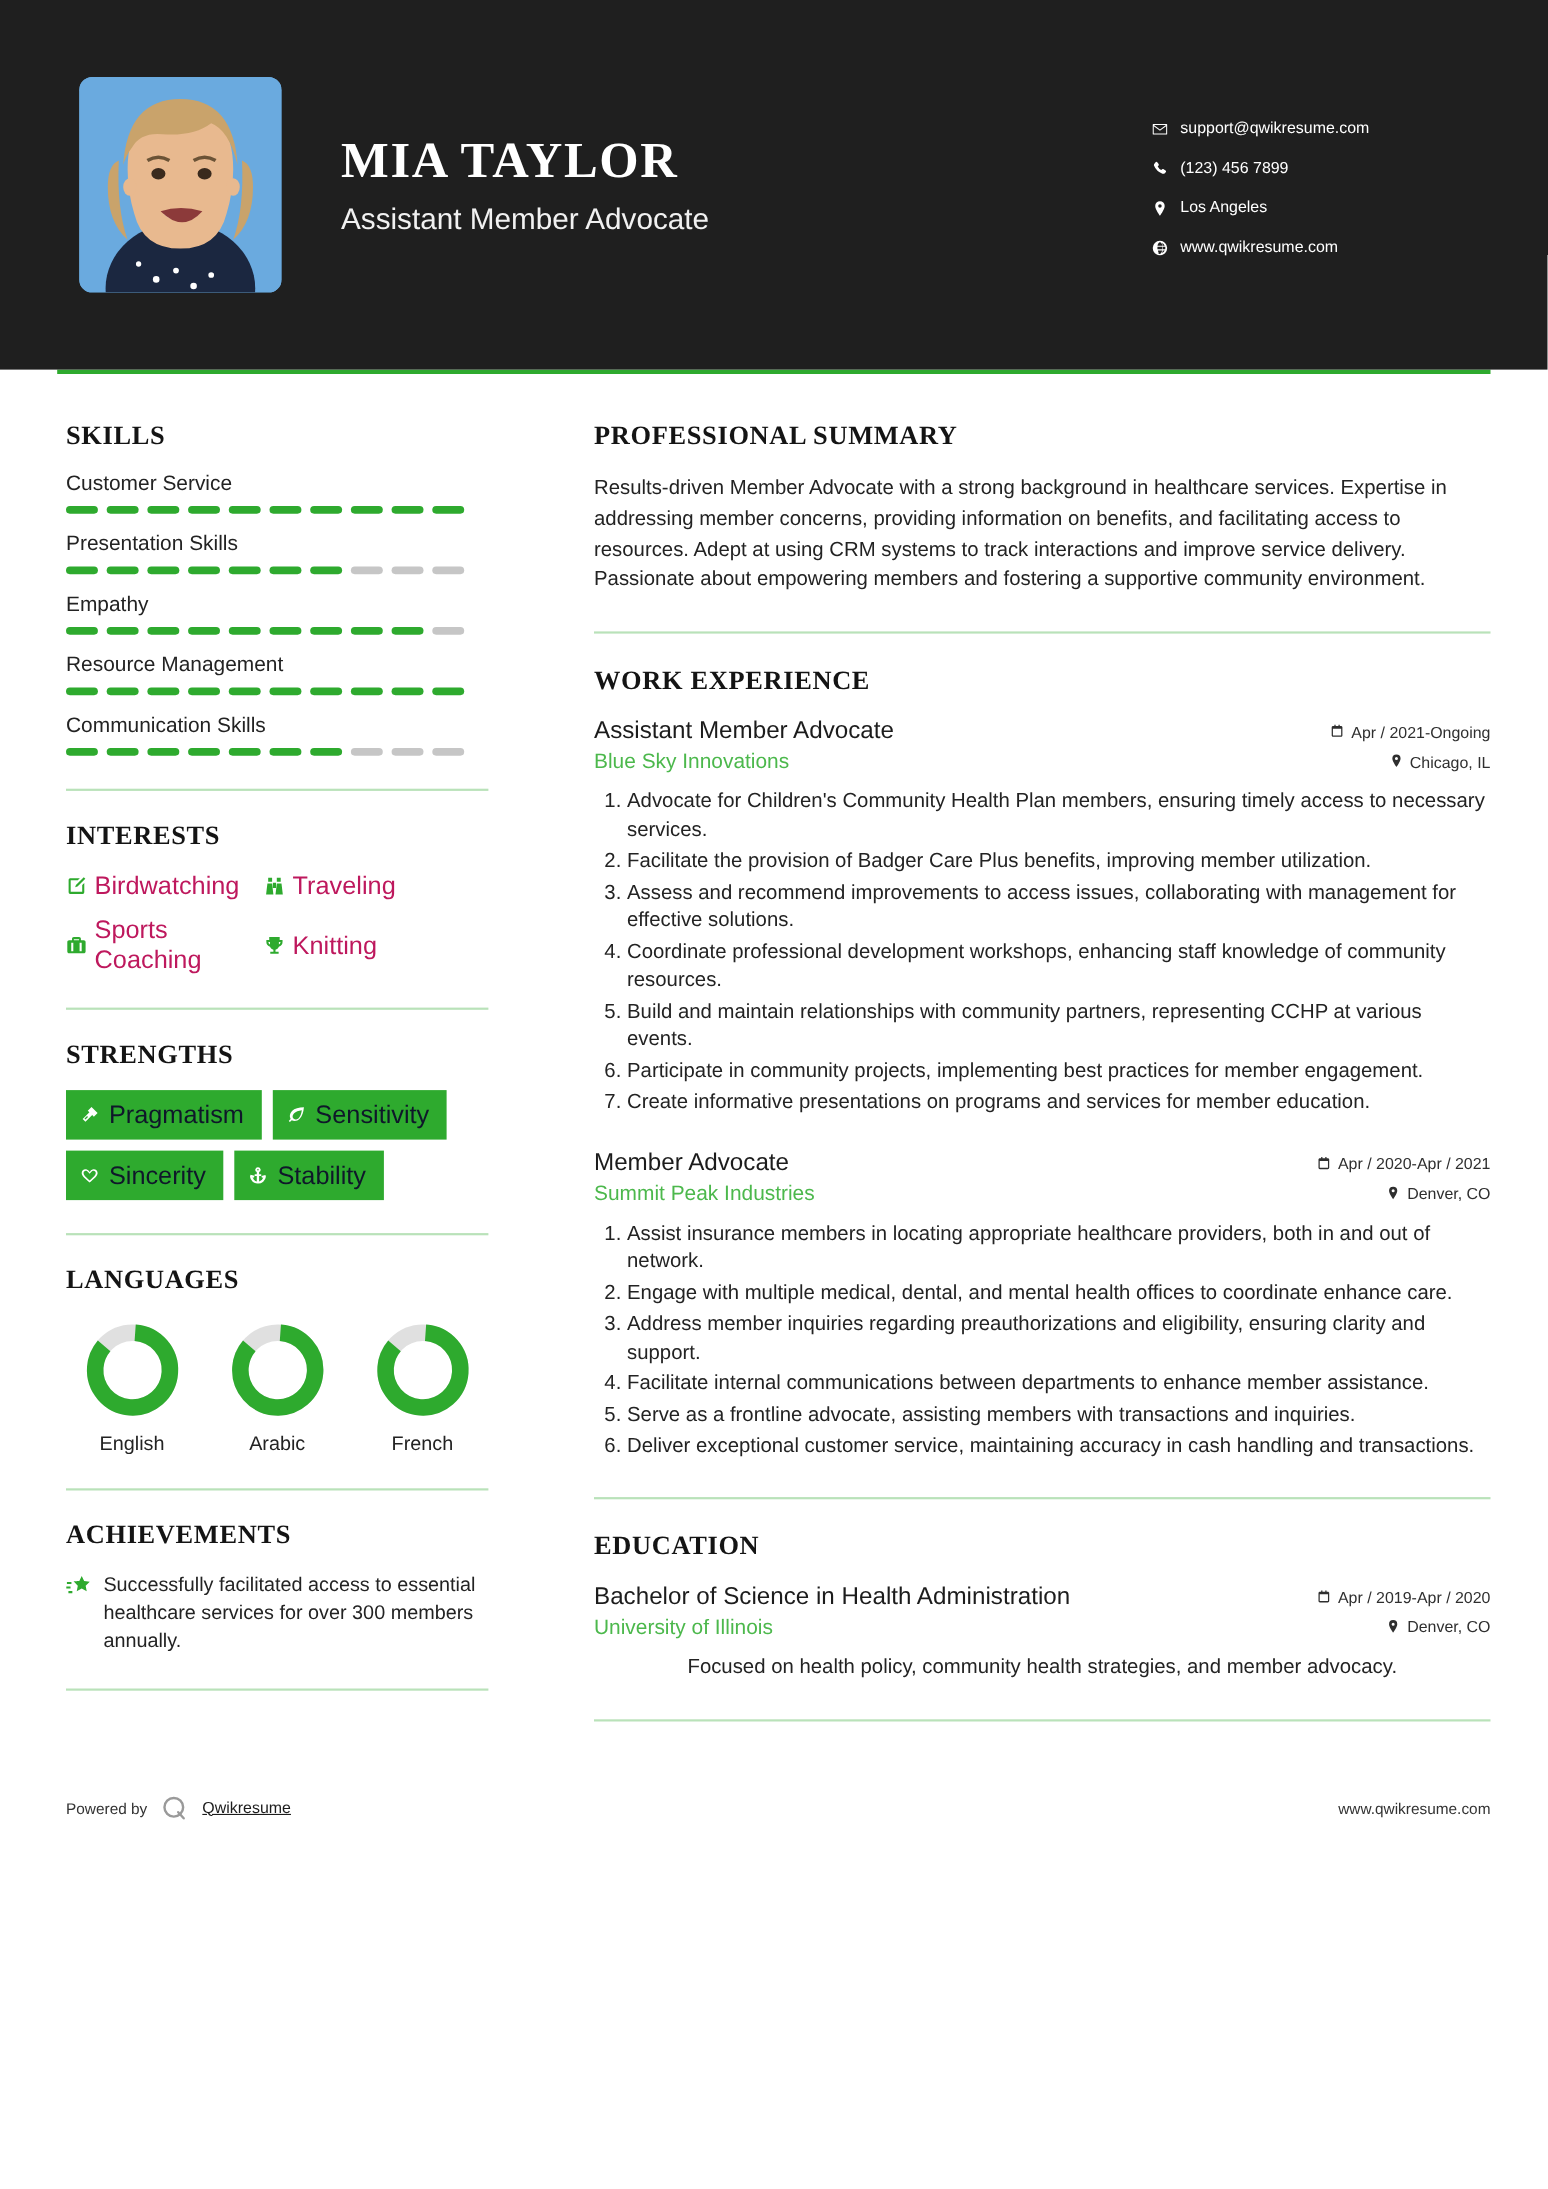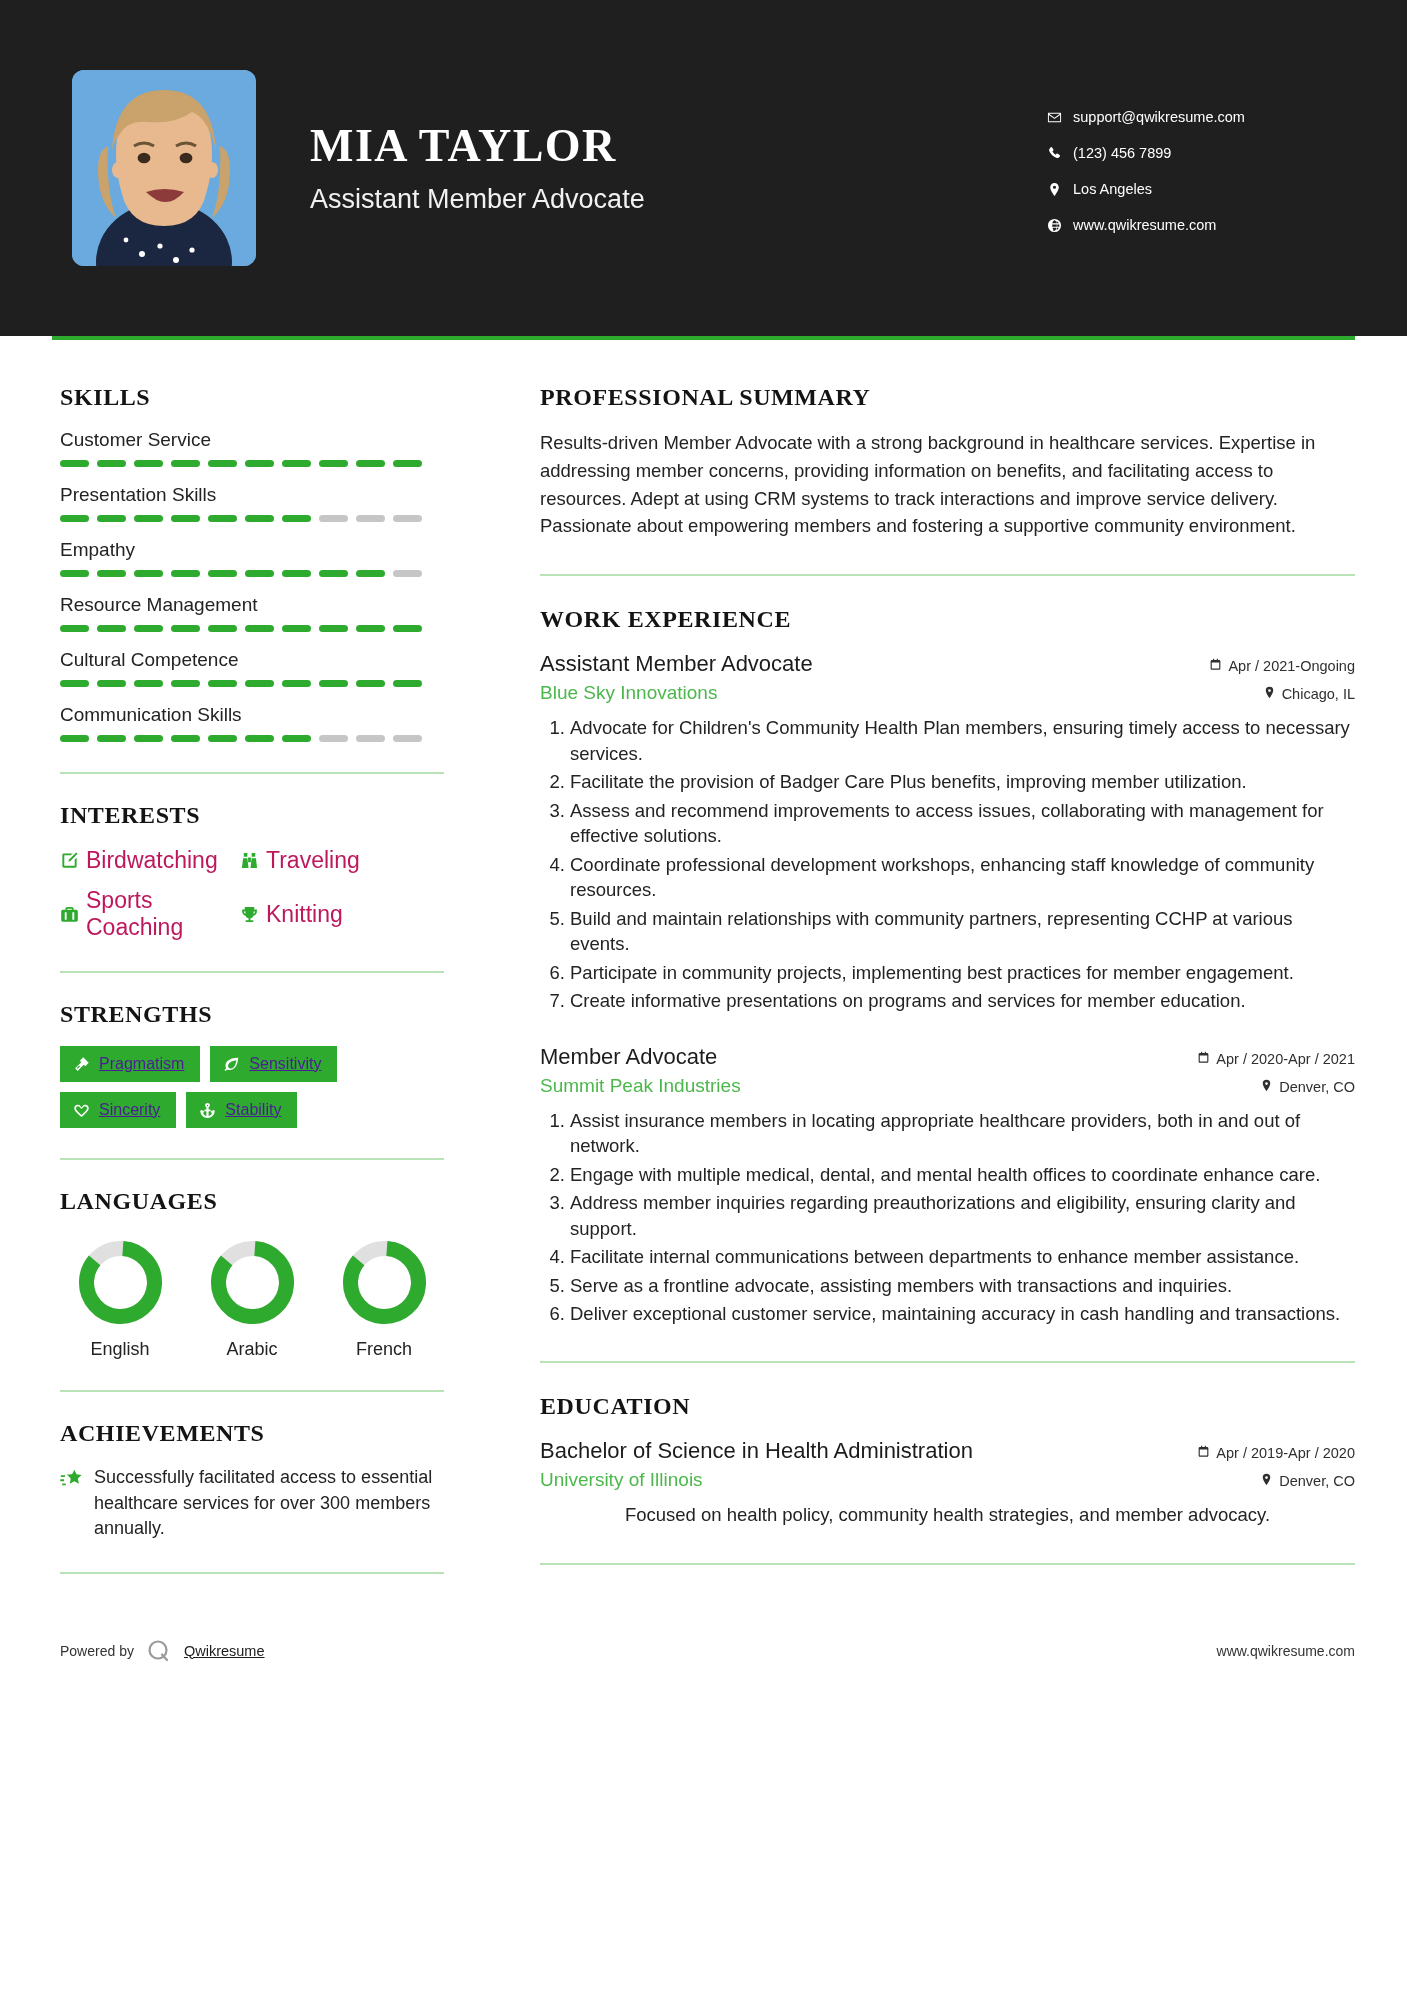--- a/index.html
+++ b/index.html
@@ -146,27 +146,26 @@
   .interest-item .ico svg { width: 19px; height: 19px; fill: #2eaa2e; }
 
   
   .strength-wrap {
     display: flex;
     flex-wrap: wrap;
     gap: 10px;
   }
   .strength-chip {
     background: #2eaa2e;
-    color: #4c1d95;
-    font-size: 16px;
+    color: #0f172a;
+    font-size: 23px;
     padding: 9px 16px 9px 13px;
     display: flex;
     align-items: center;
     gap: 9px;
-    text-decoration: underline;
   }
   .strength-chip svg { width: 17px; height: 17px; fill: #ffffff; flex: none; }
 
   
   .lang-wrap {
     display: flex;
     justify-content: space-between;
     padding: 6px 4px 0 4px;
   }
   .lang-item { text-align: center; width: 112px; }
@@ -397,35 +396,20 @@
                 <span class="dash"></span>
                 <span class="dash"></span>
                 <span class="dash"></span>
                 <span class="dash"></span>
                 <span class="dash"></span>
                 <span class="dash"></span>
                 <span class="dash"></span>
               </div>
             </div>
             <div class="skill">
-              <div class="skill-name">Cultural Competence</div>
-              <div class="dash-row">
-                <span class="dash"></span>
-                <span class="dash"></span>
-                <span class="dash"></span>
-                <span class="dash"></span>
-                <span class="dash"></span>
-                <span class="dash"></span>
-                <span class="dash"></span>
-                <span class="dash"></span>
-                <span class="dash"></span>
-                <span class="dash"></span>
-              </div>
-            </div>
-            <div class="skill">
               <div class="skill-name">Communication Skills</div>
               <div class="dash-row">
                 <span class="dash"></span>
                 <span class="dash"></span>
                 <span class="dash"></span>
                 <span class="dash"></span>
                 <span class="dash"></span>
                 <span class="dash"></span>
                 <span class="dash"></span>
                 <span class="dash off"></span>

